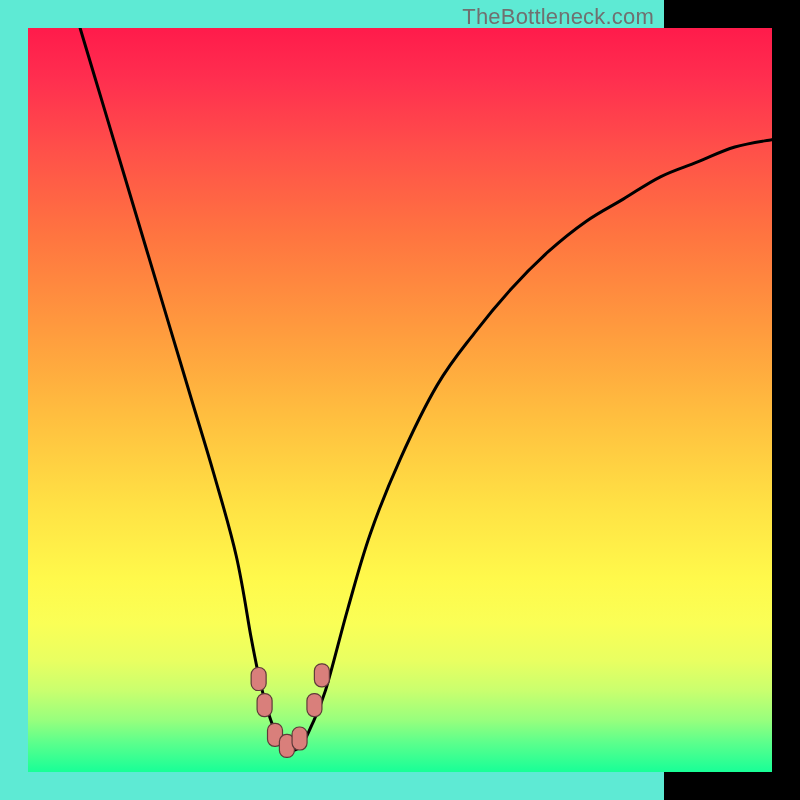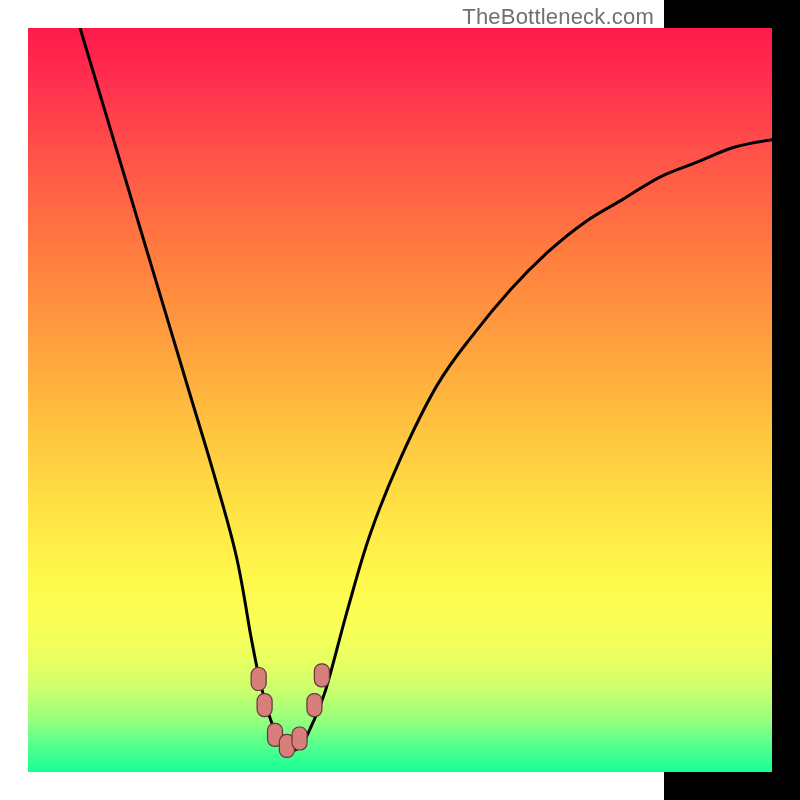--- a/index.html
+++ b/index.html
@@ -6,21 +6,21 @@
     margin: 0;
     padding: 0;
     width: 800px;
     height: 800px;
     background: #000000;
     overflow: hidden;
   }
   .outer {
     width: 664px;
     height: 800px;
-    background: #ffffff;
+    background: #5eead4;
     position: relative;
     text-decoration: underline;
   }
   .watermark {
     position: absolute;
     top: 4px;
     right: 10px;
     color: #707070;
     font-family: Arial, Helvetica, sans-serif;
     font-size: 22px;

